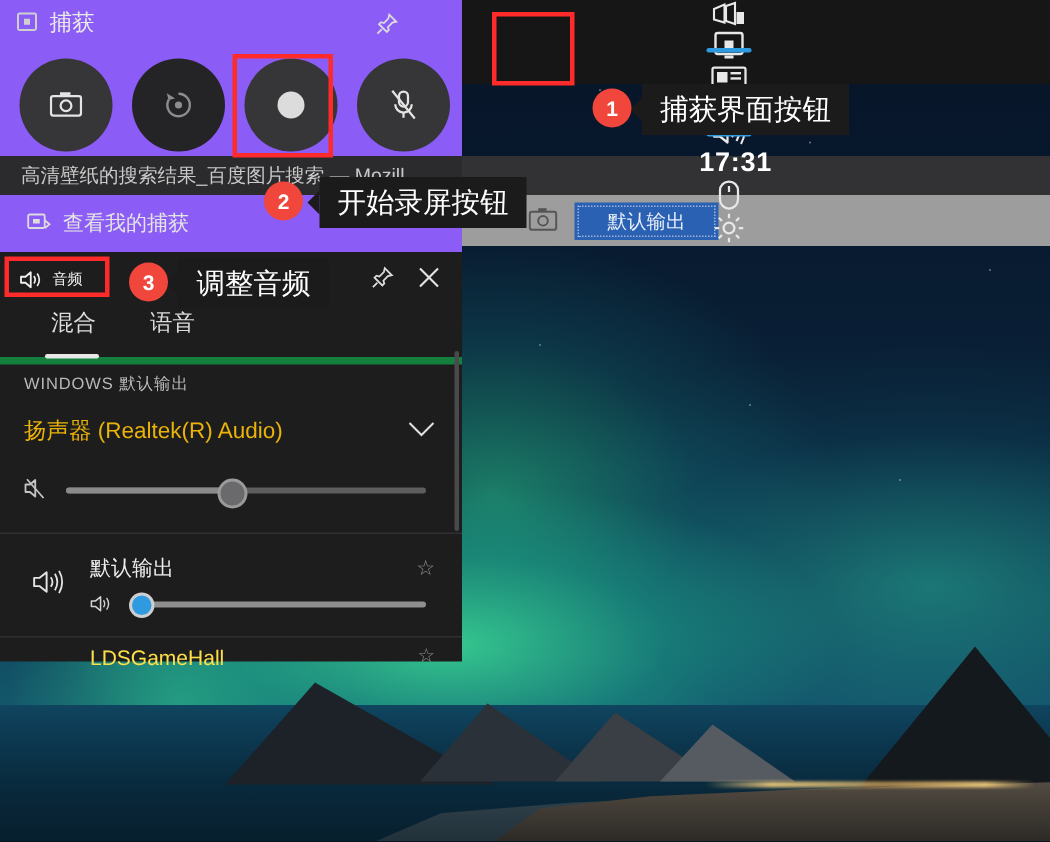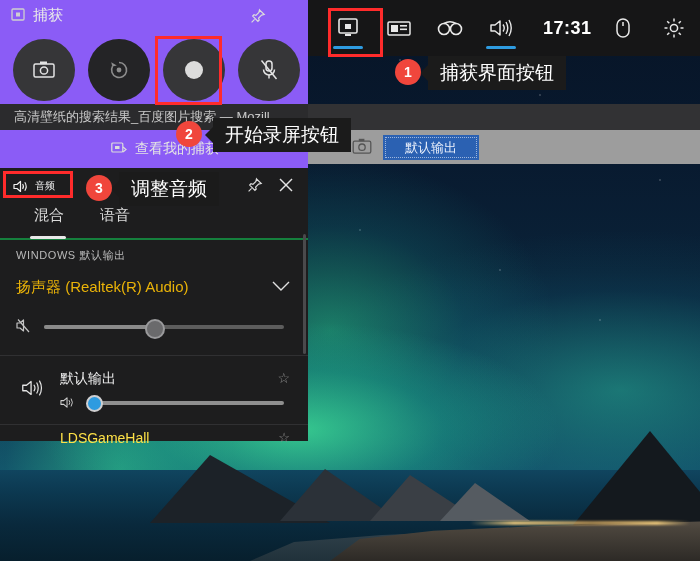--- a/index.html
+++ b/index.html
@@ -70,50 +70,50 @@
   .br-titlebar{position:absolute;left:0;top:0;width:700px;height:26px;background:#323234;}
   .br-title{position:absolute;left:14px;top:4px;color:#c8c8c8;font-size:13px;white-space:nowrap;}
   .br-toolbar{position:absolute;left:0;top:26px;width:700px;height:34px;background:#9d9d9d;}
   .br-camicon{position:absolute;left:352px;top:34px;width:20px;height:16px;}
   .baidu-btn{position:absolute;left:383px;top:31px;width:96px;height:25px;background:#2b61b2;
     color:#e8eefa;font-size:13px;display:flex;align-items:center;justify-content:center;
     outline:1px dotted #9fb6dc;outline-offset:-3px;}
 
   
   #gamebar{position:absolute;left:271px;top:0;width:429px;height:56px;background:#161617;z-index:5;
-    display:flex;align-items:center;}
+    display:flex;align-items:center;flex-direction:column;}
   .gb-item{position:relative;width:56px;height:56px;display:flex;align-items:center;justify-content:center;}
   .gb-underline{position:absolute;bottom:7px;left:50%;transform:translateX(-50%);
     width:30px;height:3px;background:#2e9be0;border-radius:2px;}
   .gb-clock{color:#fff;font-size:18px;font-weight:bold;padding:0 6px;margin-left:10px;letter-spacing:.5px;}
 
   
   #capture{position:absolute;left:0;top:0;width:308px;height:168px;background:#8b5cf6;z-index:6;}
   .cap-header{position:relative;height:32px;}
   .cap-hicon{position:absolute;left:11px;top:8px;}
   .cap-title{position:absolute;left:33px;top:6px;color:#e9e9e9;font-size:15px;}
   .cap-pin{position:absolute;right:42px;top:8px;}
   .cap-buttons{position:absolute;left:0;top:34px;width:308px;height:72px;display:flex;align-items:center;}
   .cap-btn{width:62px;height:62px;border-radius:50%;background:#363638;
     display:flex;align-items:center;justify-content:center;margin-left:13px;}
   .cap-btn.ghost{background:#242426;}
   .rec-dot{width:18px;height:18px;border-radius:50%;background:#dcdcdc;}
   .cap-taskbar-strip{position:absolute;left:0;top:104px;width:308px;height:26px;background:#2b2b2d;}
   .cap-stripe-text{position:absolute;left:14px;top:4px;color:#c9c9c9;font-size:13px;white-space:nowrap;}
-  .cap-viewlink{position:absolute;left:4px;top:134px;width:308px;height:30px;display:flex;align-items:center;justify-content:center;}
+  .cap-viewlink{position:absolute;left:4px;top:134px;width:308px;height:30px;display:flex;align-items:center;}
   .cap-viewlink span.lbl{color:#e4e4e4;font-size:14px;margin-left:8px;}
 
   
   #audio{position:absolute;left:0;top:168px;width:308px;height:273px;background:#1d1d1e;z-index:6;}
   .au-header{position:relative;height:36px;}
   .au-tag{position:absolute;left:6px;top:6px;height:24px;display:flex;align-items:center;padding:0 7px;}
   .au-tag span.lbl{color:#f0f0f0;font-size:10px;margin-left:6px;}
   .au-pin{position:absolute;right:45px;top:9px;}
   .au-close{position:absolute;right:14px;top:9px;}
-  .au-tabs{position:relative;height:34px;border-bottom:2px solid #15803d;}
+  .au-tabs{position:relative;height:34px;border-bottom:5px solid #15803d;}
   .au-tab{position:absolute;top:2px;color:#dcdcdc;font-size:15px;padding-bottom:6px;}
   .au-tab.t1{left:34px;}
   .au-tab.t2{left:100px;}
   .au-tabline{position:absolute;left:30px;bottom:-1px;width:36px;height:3px;background:#e8e8e8;border-radius:2px;}
   .au-sectlabel{position:absolute;left:16px;top:80px;color:#b9b9b9;font-size:11px;letter-spacing:.6px;}
   .au-device{position:absolute;left:16px;top:110px;color:#eab308;font-size:15px;}
   .au-chev{position:absolute;right:18px;top:113px;}
   .au-masterrow{position:absolute;left:0;top:142px;width:308px;height:34px;}
   .au-mute{position:absolute;left:16px;top:8px;}
   .slider-track{position:absolute;height:4px;border-radius:2px;background:#5d5d5d;}

